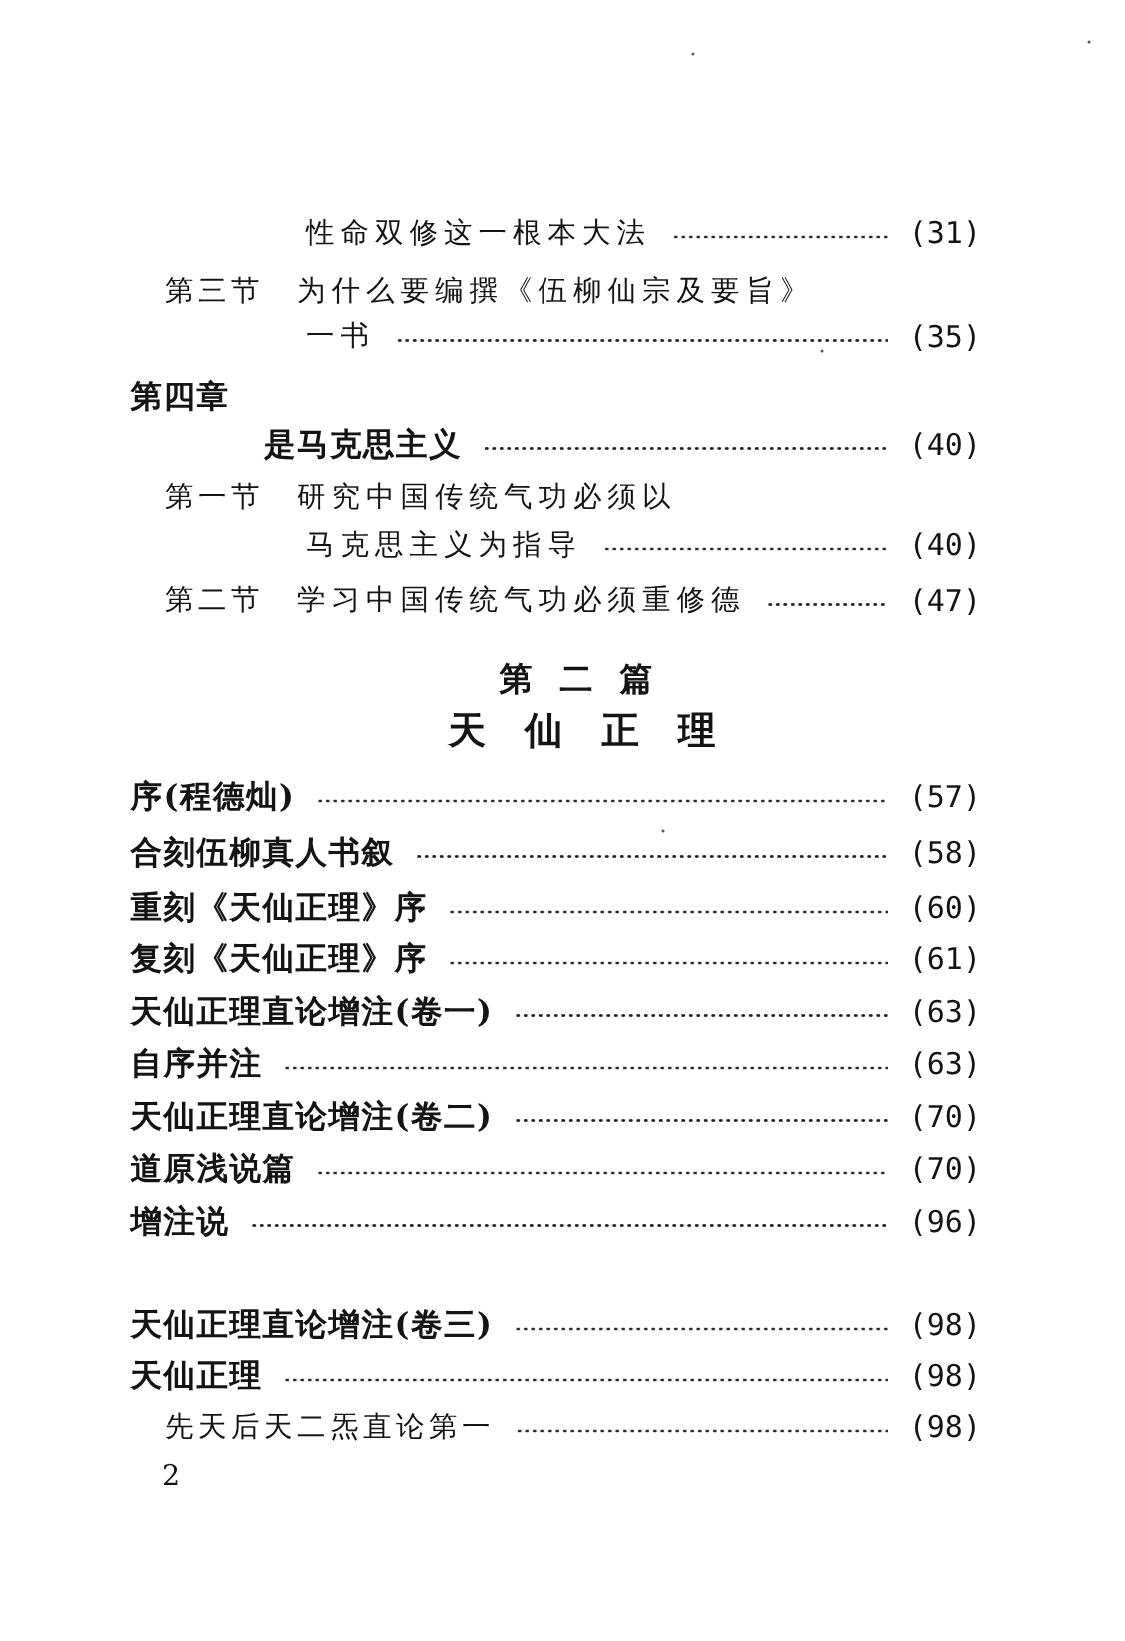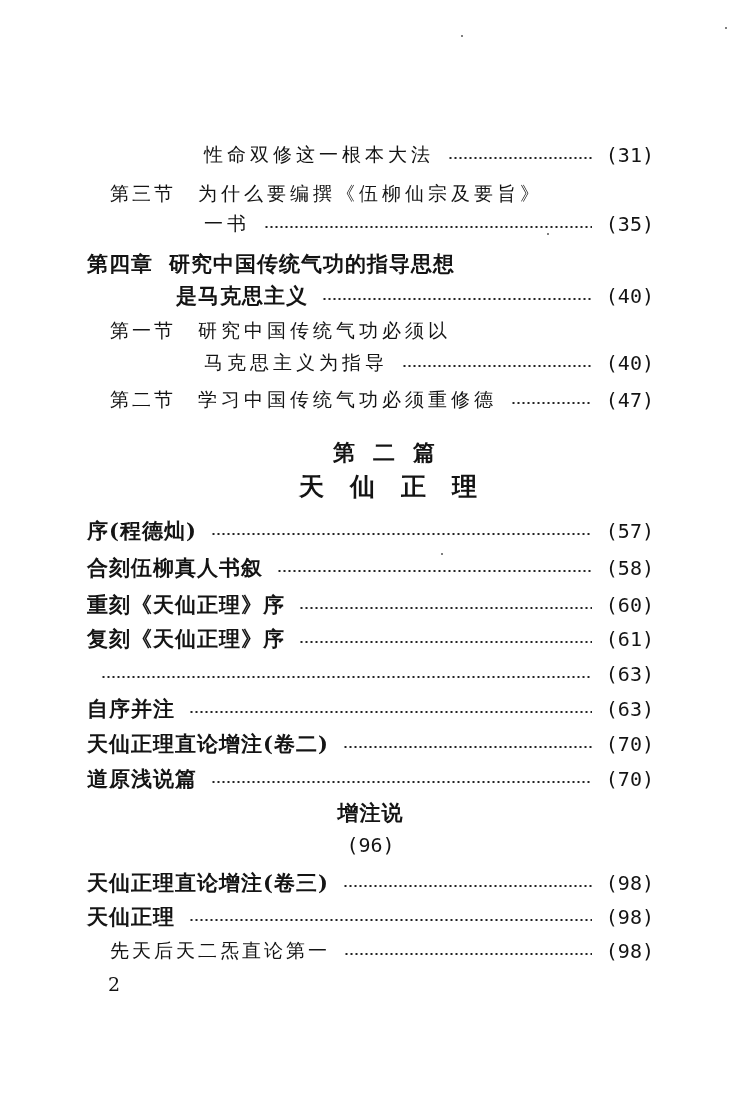--- a/index.html
+++ b/index.html
@@ -40,21 +40,20 @@
   </div>
 
   <div class="line" style="left:204px; right:96px; top:209px;">
     <span class="label thin">一书</span>
     <span class="leader"></span>
     <span class="page-ref">(35)</span>
   </div>
 
   <div class="line" style="left:87px; right:96px; top:249px;">
     <span class="prefix bold">第四章</span>
-    <span class="label bold">研究中国传统气功的指导思想</span>
   </div>
 
   <div class="line" style="left:176px; right:96px; top:281px;justify-content:space-between;">
     <span class="label bold">是马克思主义</span>
     <span class="leader"></span>
     <span class="page-ref">(40)</span>
   </div>
 
   <div class="line" style="left:110px; right:96px; top:316px;">
     <span class="prefix">第一节</span>
@@ -91,39 +90,40 @@
     <span class="label bold">重刻《天仙正理》序</span>
     <span class="leader"></span>
     <span class="page-ref">(60)</span>
   </div>
   <div class="line" style="left:87px; right:96px; top:624px;">
     <span class="label bold">复刻《天仙正理》序</span>
     <span class="leader"></span>
     <span class="page-ref">(61)</span>
   </div>
   <div class="line" style="left:87px; right:96px; top:659px;">
+    <span class="label bold">天仙正理直论增注(卷一)</span>
     <span class="leader"></span>
     <span class="page-ref">(63)</span>
   </div>
   <div class="line" style="left:87px; right:96px; top:694px;">
     <span class="label bold">自序并注</span>
     <span class="leader"></span>
     <span class="page-ref">(63)</span>
   </div>
   <div class="line" style="left:87px; right:96px; top:729px;">
     <span class="label bold">天仙正理直论增注(卷二)</span>
     <span class="leader"></span>
     <span class="page-ref">(70)</span>
   </div>
   <div class="line" style="left:87px; right:96px; top:764px;align-items:center;">
     <span class="label bold">道原浅说篇</span>
     <span class="leader"></span>
     <span class="page-ref">(70)</span>
   </div>
-  <div class="line" style="left:87px; right:96px; top:799px;flex-direction:column;">
+  <div class="line" style="left:87px; right:96px; top:799px;">
     <span class="label bold">增注说</span>
     <span class="leader"></span>
     <span class="page-ref">(96)</span>
   </div>
   <div class="line" style="left:87px; right:96px; top:868px;">
     <span class="label bold">天仙正理直论增注(卷三)</span>
     <span class="leader"></span>
     <span class="page-ref">(98)</span>
   </div>
   <div class="line" style="left:87px; right:96px; top:902px;">

